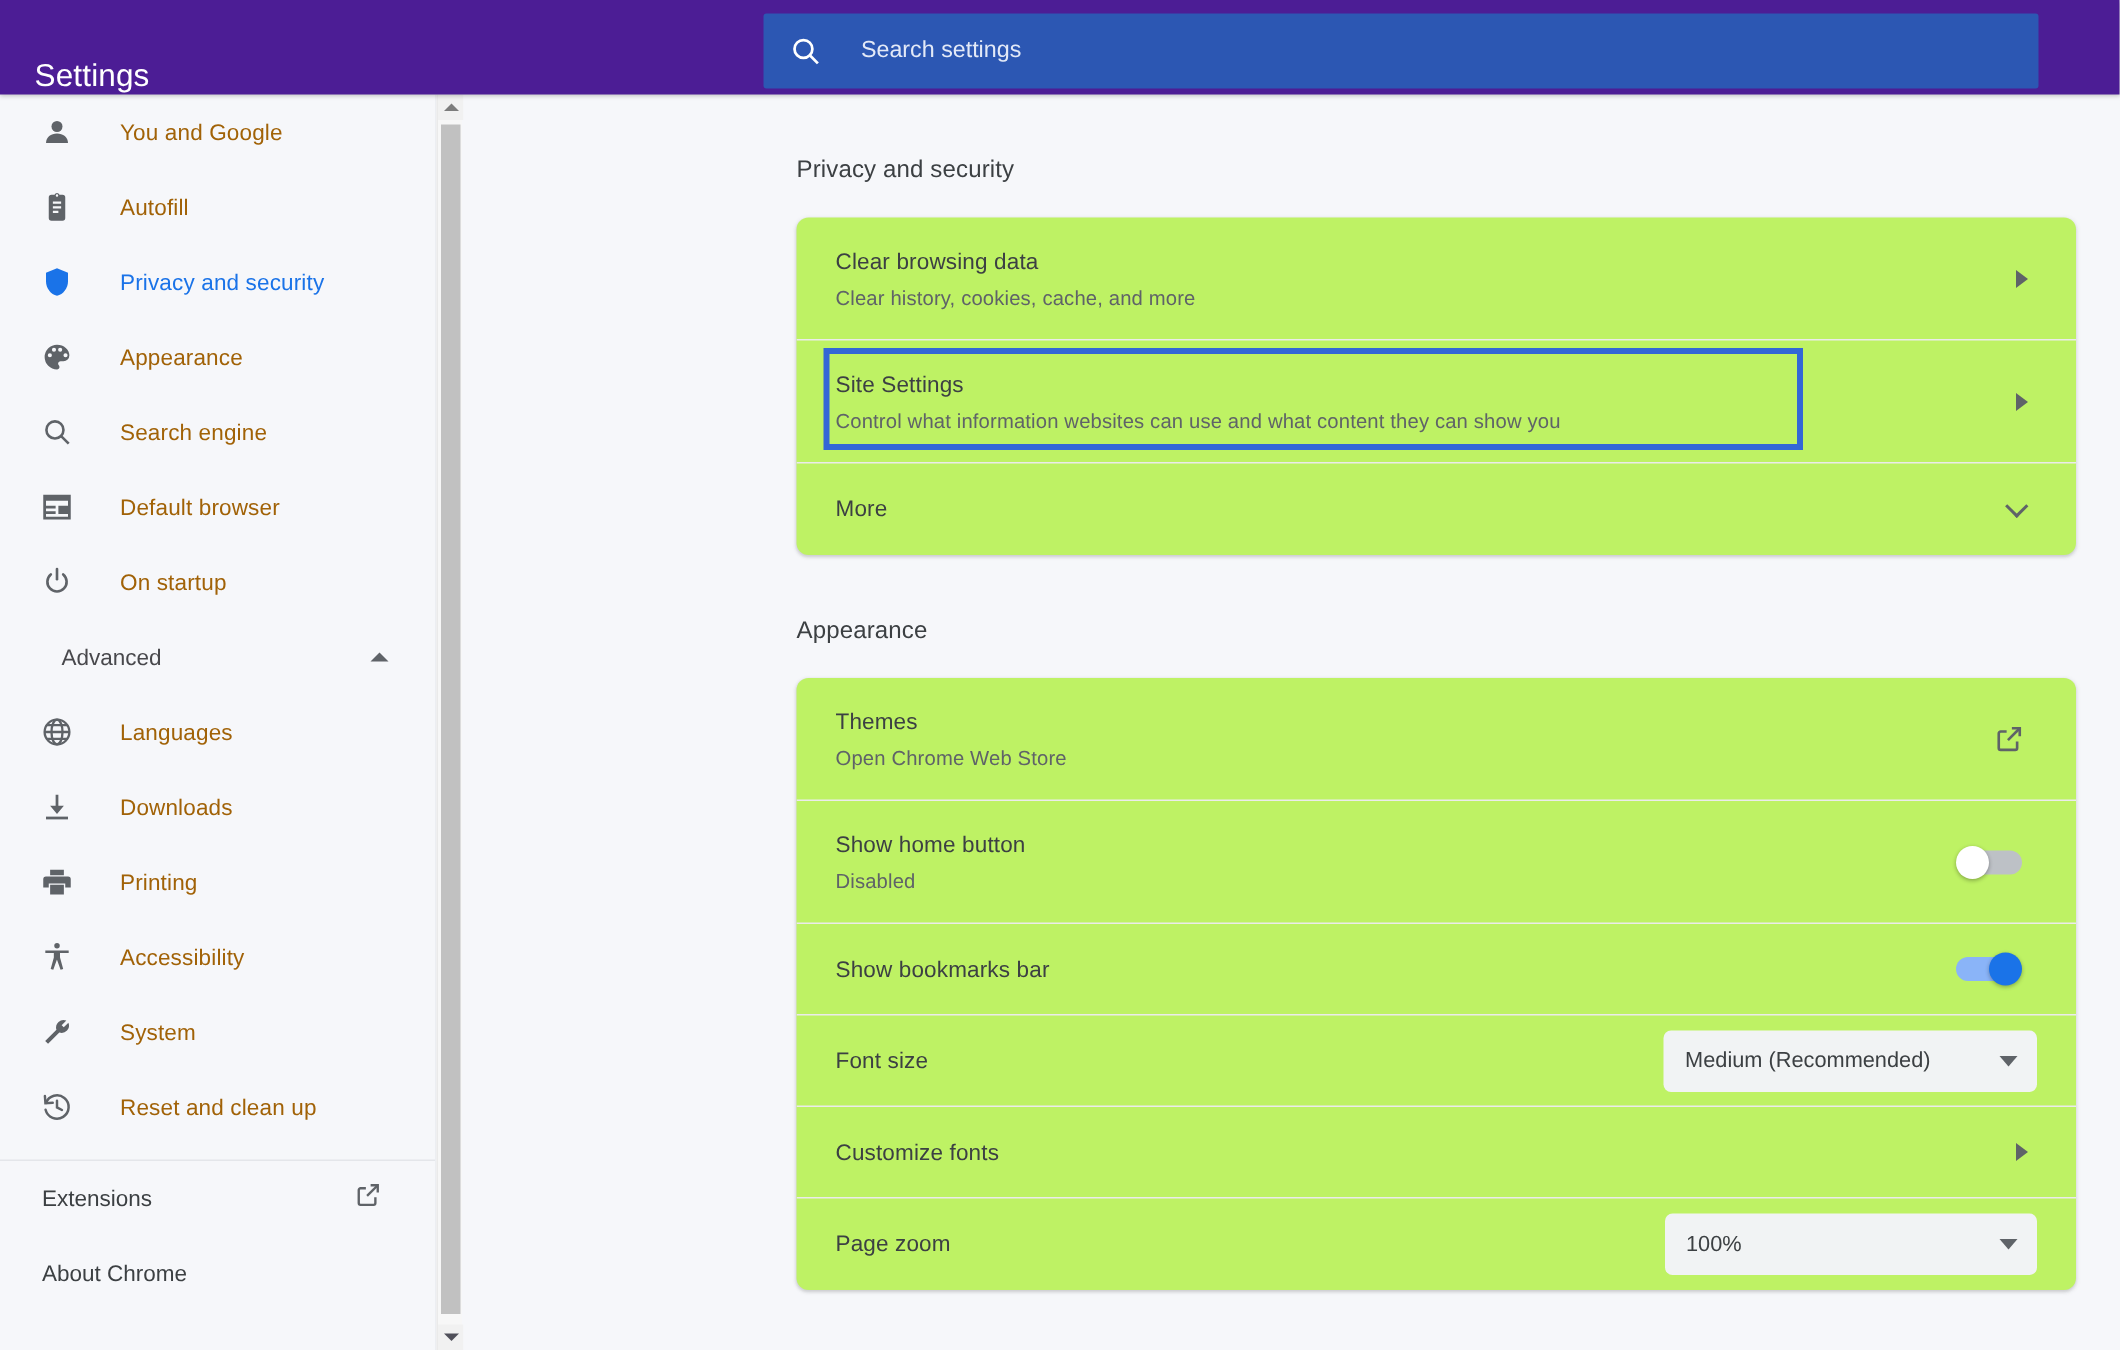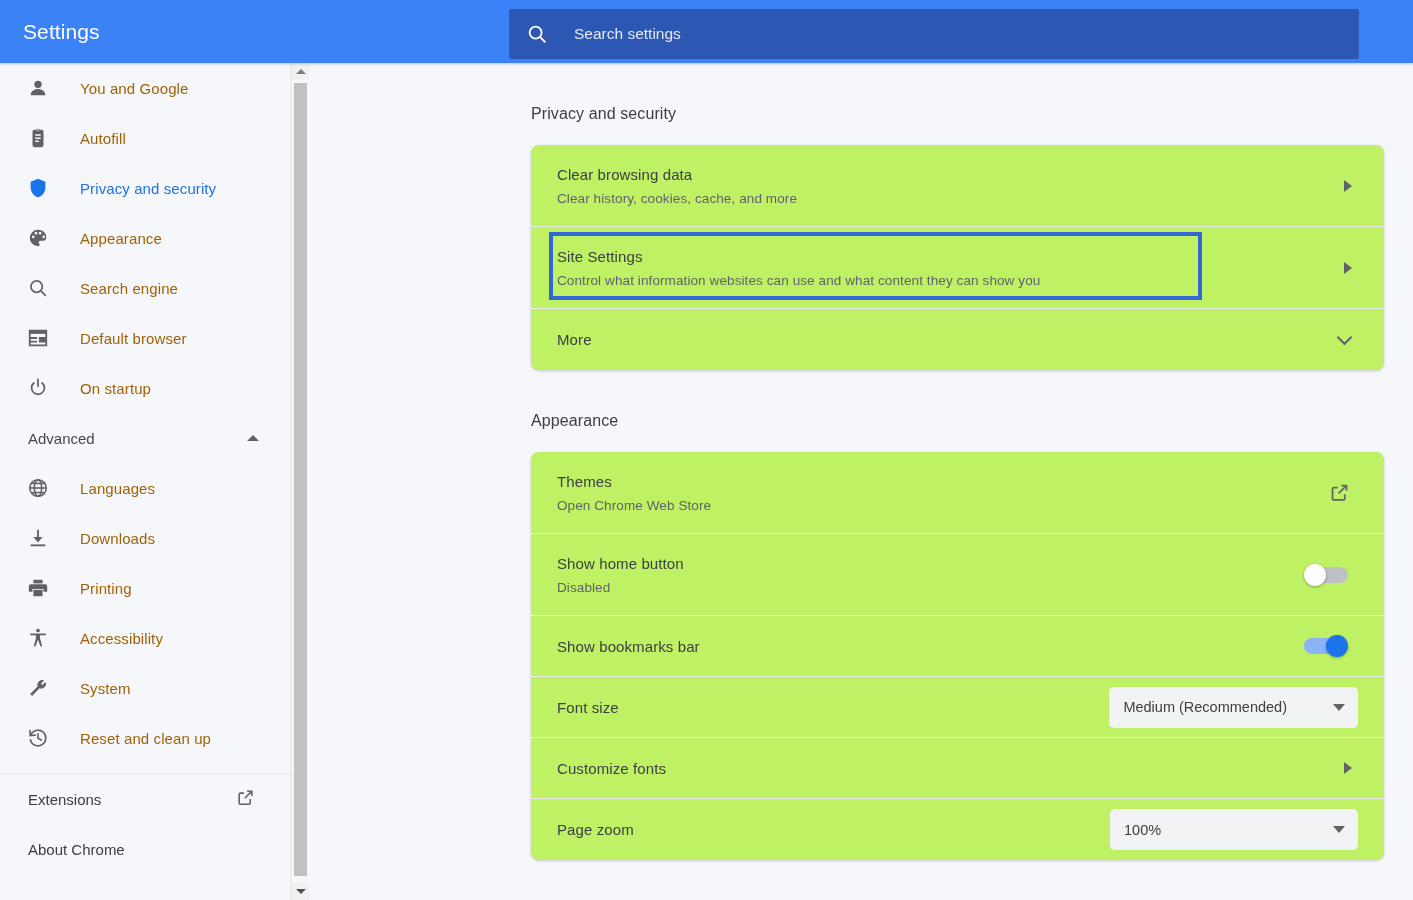--- a/index.html
+++ b/index.html
@@ -7,22 +7,22 @@
     width: 1413px; height: 900px;
     background: #f6f7fa;
     font-family: "Liberation Sans", sans-serif;
     overflow: hidden;
   }
 
   
   .header {
     position: absolute; top: 0; left: 0;
     width: 1413px; height: 63px;
-    background: #3b82f6;
-    display: flex; align-items: center;
+    background: #4c1d95;
+    display: flex; align-items: flex-end;
     box-shadow: 0 1px 3px rgba(0,0,0,.22);
     z-index: 20;
   }
   .header-title {
     color: #fff; font-size: 21px; letter-spacing: .1px;
     margin-left: 23px; font-weight: 400;
   }
   .search-box {
     position: absolute; left: 509px; top: 9px;
     width: 850px; height: 50px;
@@ -55,21 +55,21 @@
     color: #5f6368; flex: 0 0 28px;
   }
   .nav-label {
     margin-left: 28px; font-size: 15px; color: #a16207; letter-spacing: .1px;
   }
   .nav-item.active .nav-label { color: #1a73e8; font-weight: 500; }
   .nav-item.active .nav-icon { color: #1a73e8; }
 
   .advanced-row {
     height: 50px; display: flex; align-items: center;
-    padding: 0 31px 0 28px; cursor: pointer; justify-content: space-between;
+    padding: 0 31px 0 41px; cursor: pointer; justify-content: space-between;
   }
   .advanced-label { font-size: 15px; color: #48484c; }
   .tri-up {
     width: 0; height: 0;
     border-left: 6px solid transparent; border-right: 6px solid transparent;
     border-bottom: 6px solid #5f6368;
   }
 
   .side-divider { height: 1px; background: #e4e6ea; margin: 10px 0 0 0; }
 

